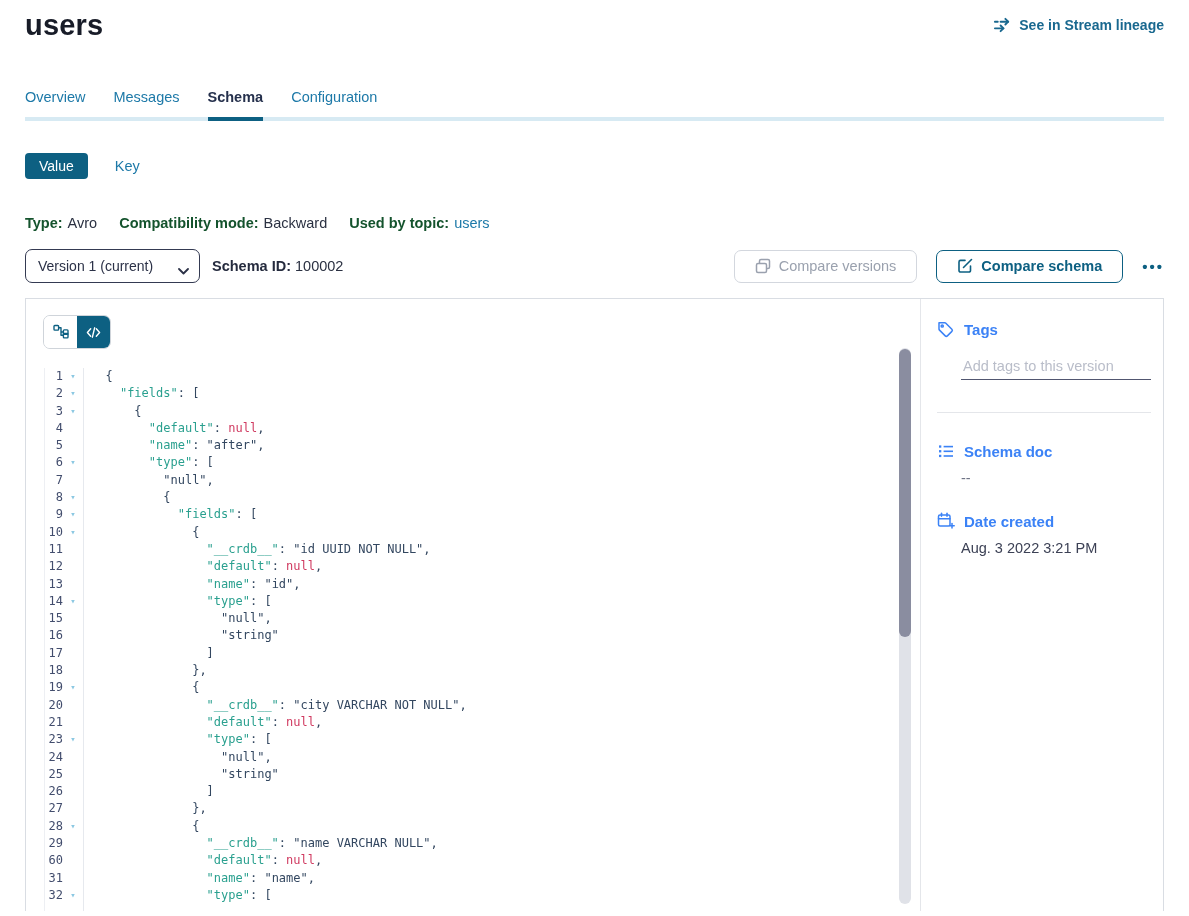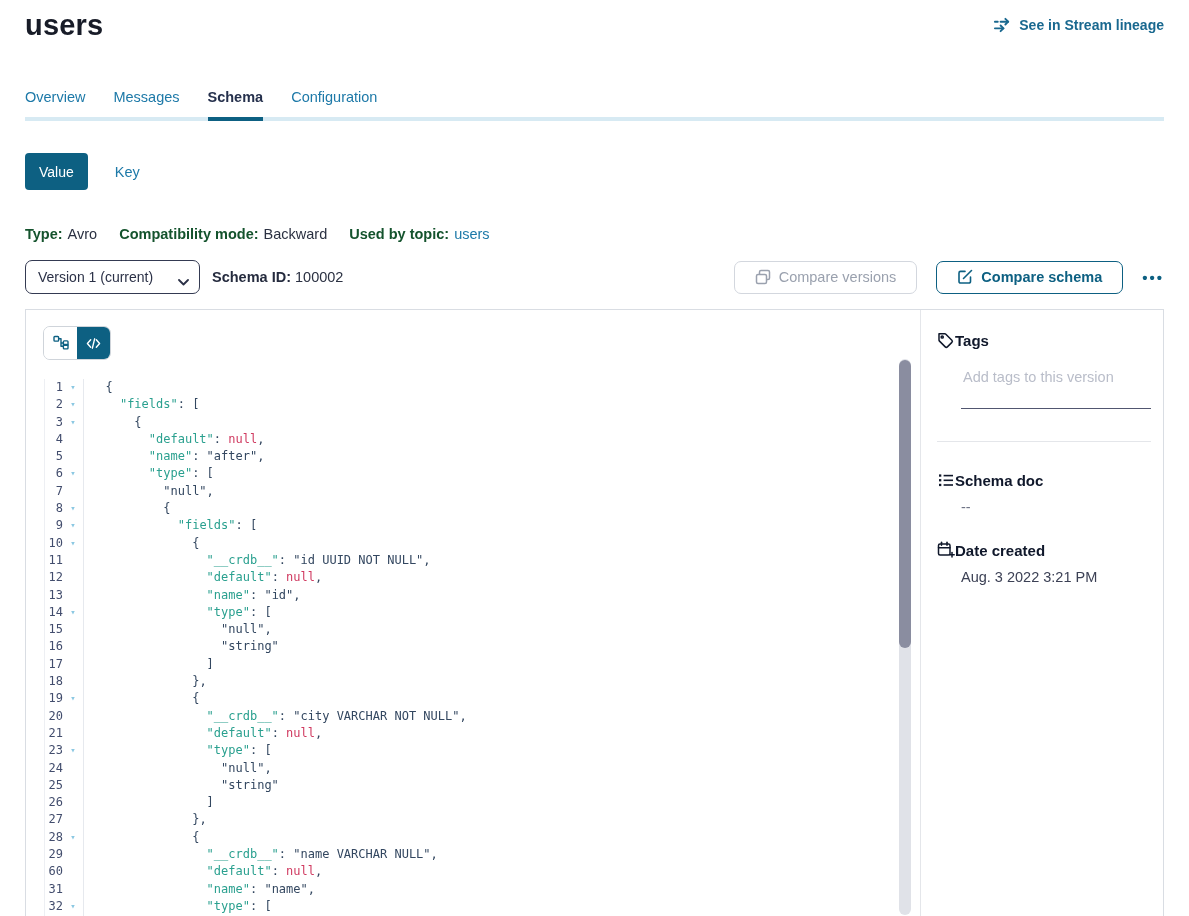--- a/index.html
+++ b/index.html
@@ -16,21 +16,21 @@
   .lineage { display: flex; align-items: center; gap: 7px; color: #19688f; font-weight: 700; font-size: 14px; margin-top: 8px; cursor: pointer; text-decoration: none; }
 
   
   .tabs { display: flex; gap: 28px; margin-top: 47px; border-bottom: 4px solid #d7eaf3; }
   .tab { font-size: 14.5px; color: #1d79a8; padding-bottom: 12px; position: relative; cursor: pointer; }
   .tab.active { color: #25304c; font-weight: 600; }
   .tab.active::after { content: ""; position: absolute; left: 0; right: 0; bottom: -4px; height: 4px; background: #0d6082; }
 
   
   .vk-row { margin-top: 32px; display: flex; align-items: center; gap: 27px; }
-  .vk-value { background: #0d6082; color: #fff; border: none; border-radius: 4px; height: 37px; padding: 0 14px; font-size: 14px; font-family: inherit; cursor: pointer; }
+  .vk-value { background: #0d6082; color: #fff; border: none; border-radius: 4px; height: 26px; padding: 0 14px; font-size: 14px; font-family: inherit; cursor: pointer; }
   .vk-key { color: #1d79a8; font-size: 14.5px; background: none; border: none; font-family: inherit; cursor: pointer; padding: 0; }
 
   
   .meta { margin-top: 36px; display: flex; gap: 22px; font-size: 14.5px; color: #2b3142; }
   .meta .lbl { font-weight: 700; color: #14532d; }
   .meta .val { margin-left: 5px; }
   .meta .val.link { color: #1d79a8; cursor: pointer; }
 
   
   .controls { margin-top: 18px; display: flex; justify-content: space-between; align-items: center; }
@@ -61,22 +61,22 @@
   .fold { width: 20px; text-align: center; color: #8bc8e2; font-size: 9px; line-height: 17.3px; flex: none; cursor: pointer; }
   .ct { padding-left: 8px; }
   .tok-k { color: #2aa08f; }
   .tok-n { color: #d03a60; }
 
   .scrollbar { position: absolute; top: 49px; right: 9px; width: 12px; height: 556px; background: #e0e2e8; border-radius: 7px; }
   .thumb { position: absolute; top: 1px; left: 0; width: 12px; height: 288px; background: #8a8da0; border-radius: 7px; cursor: pointer; }
 
   
   .sidebar { flex: 1; border-left: 1px solid #e4e6ea; padding: 21px 16px 0; }
-  .sec-head { display: flex; align-items: center; color: #0f172a; font-weight: 700; font-size: 15px; }
-  .tag-input-wrap { margin: 19px 0 0 24px; border-bottom: 1.5px solid #515670; padding-bottom: 22px; width: 190px; }
+  .sec-head { display: flex; align-items: center; gap: 9px; color: #3b82f6; font-weight: 700; font-size: 15px; }
+  .tag-input-wrap { margin: 19px 0 0 24px; border-bottom: 1.5px solid #515670; padding-bottom: 4px; width: 190px; }
   .tag-input-wrap input { border: none; outline: none; font-size: 14.5px; width: 100%; font-family: inherit; color: #2b3142; }
   .tag-input-wrap input::placeholder { color: #b9bdc9; }
   .sb-divider { border: none; border-top: 1px solid #e4e6ea; margin: 32px 0 0; }
   .sec { margin-top: 29px; }
   .sec + .sec { margin-top: 26px; }
   .sec-val { margin: 10px 0 0 24px; font-size: 14.5px; color: #3c4155; }
   .sec-val.muted { color: #6f7486; }
 </style>
 </head>
 <body>

